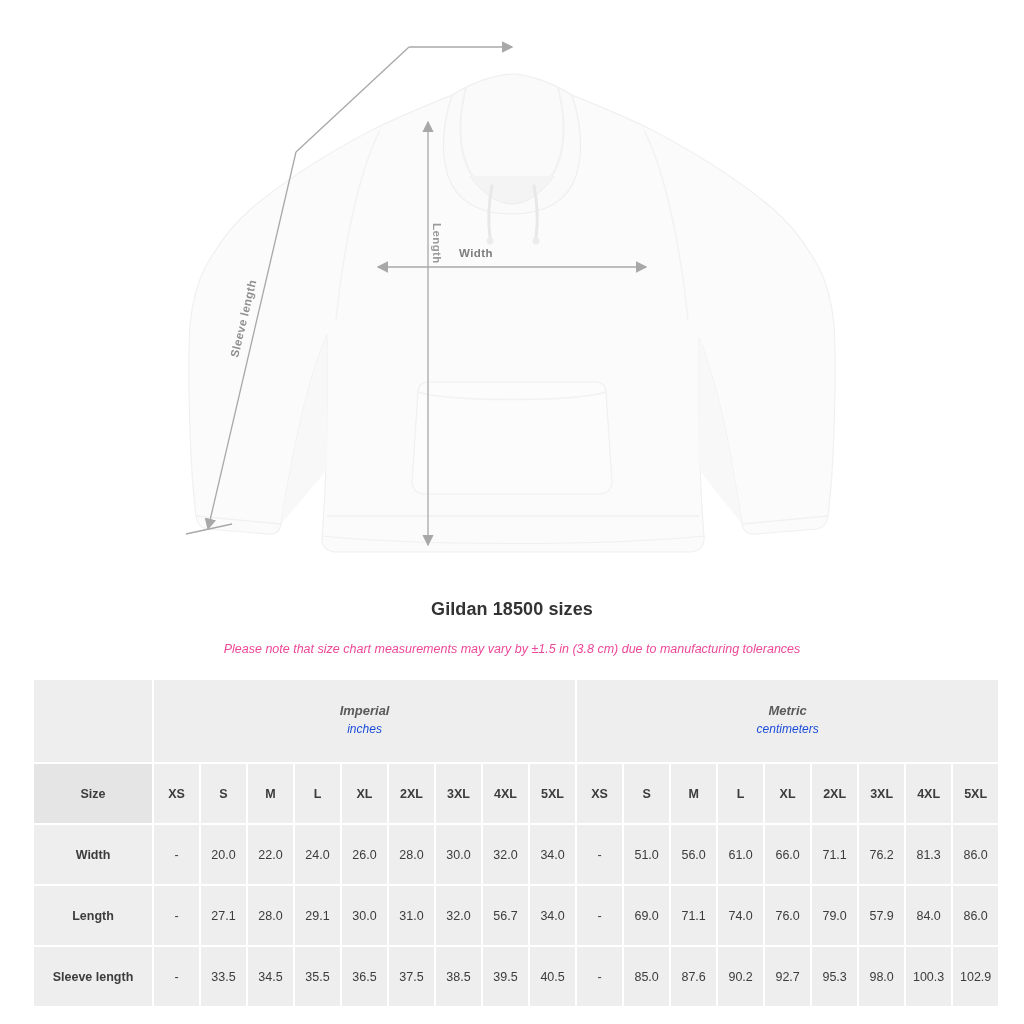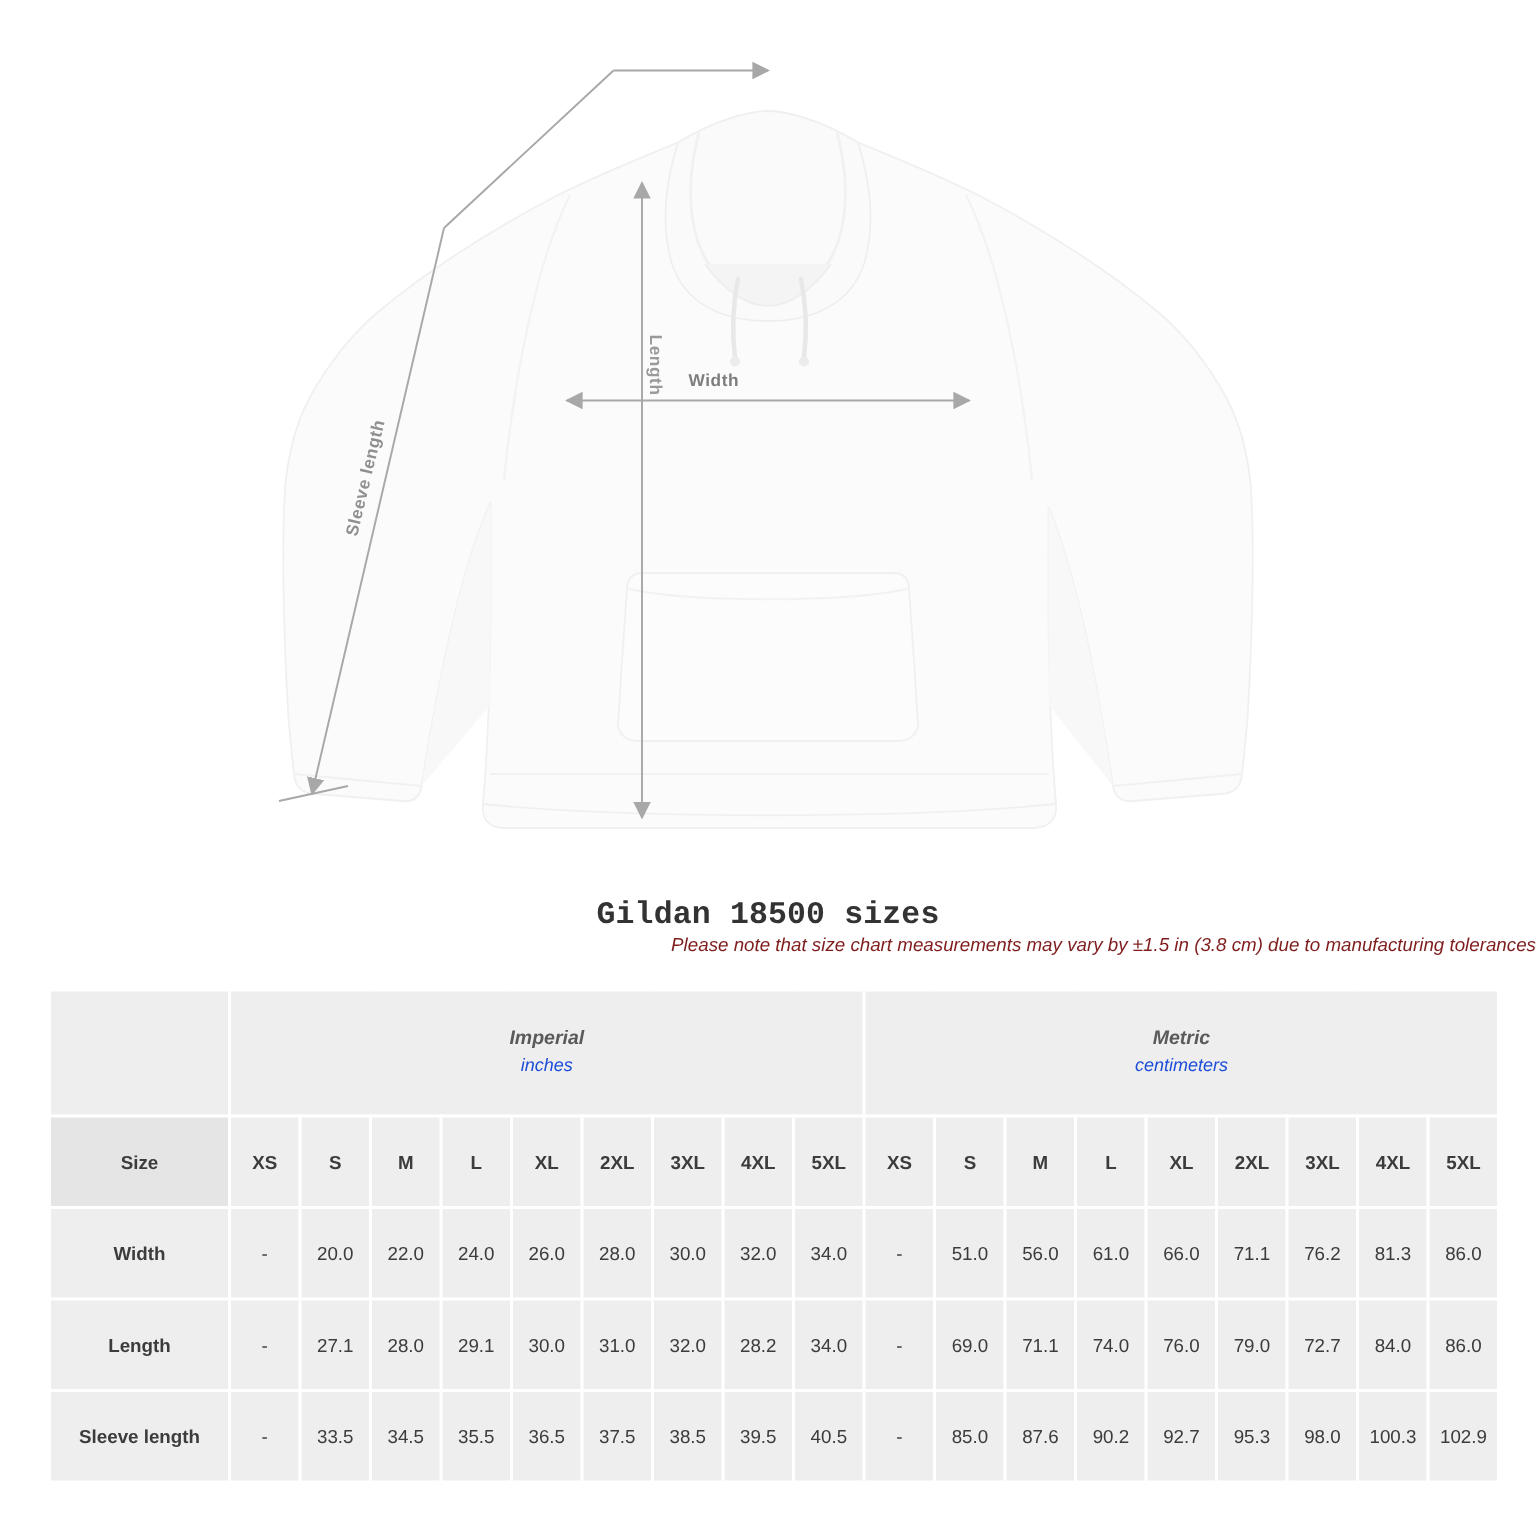--- a/index.html
+++ b/index.html
@@ -30,32 +30,30 @@
   .illustration svg {
     display: block;
   }
 
   
   .title-block {
     text-align: center;
     margin-top: 14px;
   }
   .chart-title {
-    font-size: 21px;
+    font-size: 18px;
     font-weight: bold;
     color: #333333;
     letter-spacing: 0.1px;
-    font-family: Liberation Mono, monospace;
   }
   .chart-note {
     font-size: 12.5px;
     font-style: italic;
-    color: #7f1d1d;
-    margin-top: 1px;
-    text-align: right;
+    color: #ec4899;
+    margin-top: 22px;
   }
 
   
   .table-wrap {
     margin: 22px 32px 0 32px;
   }
   table.size-table {
     border-collapse: collapse;
     width: 960px;
     table-layout: fixed;
@@ -304,29 +302,29 @@
 
       <tr>
         <td class="row-label">Length</td>
         <td class="val-odd">-</td>
         <td class="val-even">27.1</td>
         <td class="val-odd">28.0</td>
         <td class="val-even">29.1</td>
         <td class="val-odd">30.0</td>
         <td class="val-even">31.0</td>
         <td class="val-odd">32.0</td>
-        <td class="val-even">28.2</td>
+        <td class="val-even">56.7</td>
         <td class="val-odd">34.0</td>
         <td class="val-even">-</td>
         <td class="val-odd">69.0</td>
         <td class="val-even">71.1</td>
         <td class="val-odd">74.0</td>
         <td class="val-even">76.0</td>
         <td class="val-odd">79.0</td>
-        <td class="val-even">72.7</td>
+        <td class="val-even">57.9</td>
         <td class="val-odd">84.0</td>
         <td class="val-even">86.0</td>
       </tr>
 
       <tr>
         <td class="row-label">Sleeve length</td>
         <td class="val-odd">-</td>
         <td class="val-even">33.5</td>
         <td class="val-odd">34.5</td>
         <td class="val-even">35.5</td>

